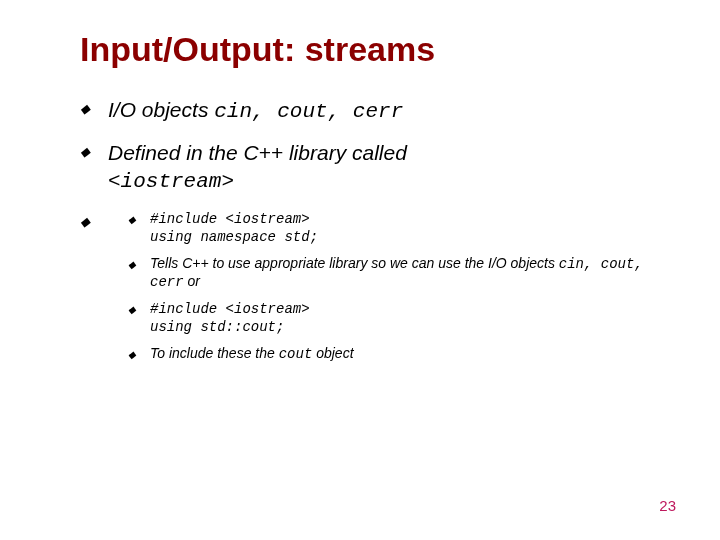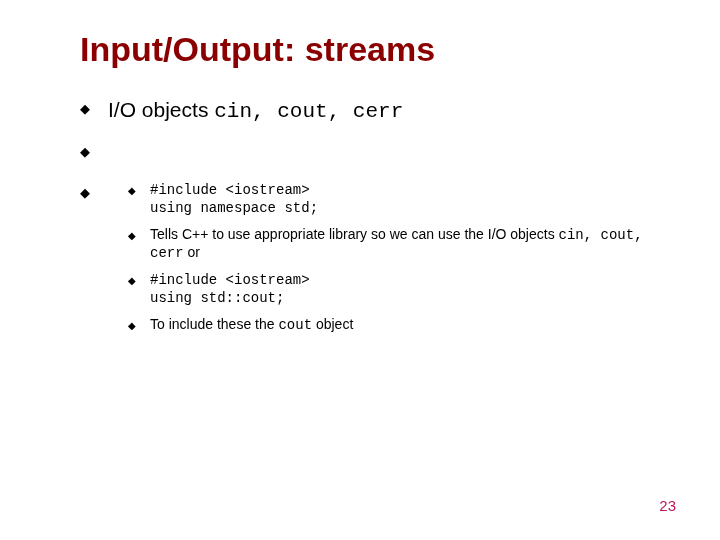--- a/index.html
+++ b/index.html
@@ -28,20 +28,21 @@
     list-style: none;
     padding: 0;
     margin: 0;
   }
   ul.outer > li {
     position: relative;
     padding-left: 28px;
     font-size: 21px;
     line-height: 1.28;
     margin-bottom: 14px;
+    font-style: italic;
   }
   ul.outer > li::before {
     content: "◆";
     position: absolute;
     left: 0;
     top: 4px;
     font-size: 13px;
     color: #000;
   }
   ul.inner {
@@ -79,21 +80,22 @@
 <body>
 
 <div class="slide">
   <h1 class="title">Input/Output: streams</h1>
 
   <ul class="outer">
     <li>
       <span>I/O objects </span><span class="mono">cin, cout, cerr</span>
     </li>
     <li>
-      <br>
+      <span>Defined in the C++ library called </span><br>
+      <span class="mono">&lt;iostream&gt;</span>
     </li>
     <li>
       <ul class="inner">
         <li>
           <span class="mono">#include &lt;iostream&gt;</span><br>
           <span class="mono">using namespace std;</span>
         </li>
         <li>
           <span>Tells C++ to use appropriate library so we can use the I/O objects </span><span class="mono">cin, cout, cerr</span><span> or</span>
         </li>

